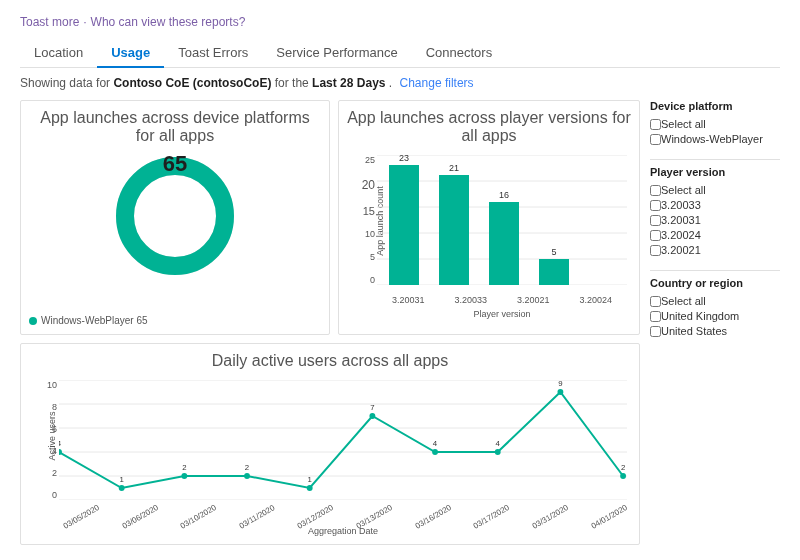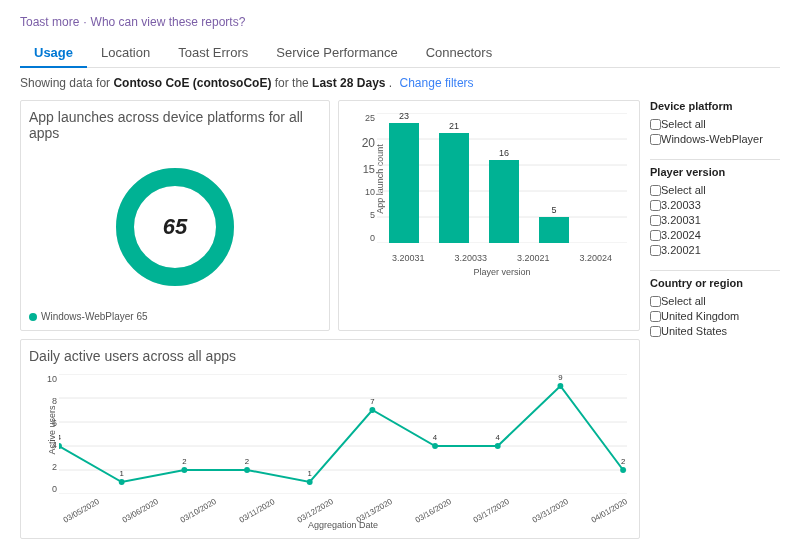--- a/index.html
+++ b/index.html
@@ -18,25 +18,25 @@
     .filter-bar { font-size: 12px; color: #555; margin-bottom: 10px; }
     .filter-bar strong { font-weight: 600; color: #1f1f1f; }
     .filter-bar a { color: #3b82f6; text-decoration: none; margin-left: 4px; }
 
     .main-layout { display: flex; gap: 10px; }
     .charts-area { flex: 1; display: flex; flex-direction: column; gap: 8px; }
     .top-charts { display: flex; gap: 8px; }
     .sidebar { width: 130px; flex-shrink: 0; }
 
     .chart-card { border: 1px solid #e0e0e0; border-radius: 2px; padding: 8px; background: #fff; }
-    .chart-card-title { font-size: 14px; color: #555; margin-bottom: 6px; }
+    .chart-card-title { font-size: 16px; color: #555; margin-bottom: 6px; text-align: center; }
 
     
     .donut-card { width: 310px; flex-shrink: 0; }
-    .donut-container { display: flex; flex-direction: column; align-items: center; justify-content: center; height: 160px; position: relative; font-style: italic; }
+    .donut-container { display: flex; flex-direction: column; align-items: center; height: 160px; position: relative; }
     .donut-svg { width: 130px; height: 130px; }
     .donut-center-text { position: absolute; font-size: 22px; font-weight: 600; color: #1f1f1f; text-align: center; }
     .donut-legend { font-size: 10px; color: #555; margin-top: 4px; display: flex; align-items: center; gap: 4px; }
     .legend-dot { width: 8px; height: 8px; background: #00b294; border-radius: 50%; display: inline-block; }
 
     
     .bar-card { flex: 1; }
 
     
     .line-card { min-height: 170px; }
@@ -55,22 +55,22 @@
 
   <div>
     <div class="page-subtitle">
       <a href="#">Toast more</a>
       <span>·</span>
       <a href="#">Who can view these reports?</a>
     </div>
   </div>
 
   <div class="tabs">
+    <div class="tab">Location</div>
     <div class="tab active">Usage</div>
-    <div class="tab">Location</div>
     <div class="tab">Toast Errors</div>
     <div class="tab">Service Performance</div>
     <div class="tab">Connectors</div>
   </div>
 
   <div class="filter-bar">
     <span>Showing data for</span>
     <strong>Contoso CoE (contosoCoE)</strong>
     <span>for the</span>
     <strong>Last 28 Days</strong>
@@ -95,20 +95,21 @@
             </svg>
             <div class="donut-center-text">65</div>
           </div>
           <div class="donut-legend">
             <span class="legend-dot"></span>
             <span>Windows-WebPlayer 65</span>
           </div>
         </div>
 
         <div class="chart-card bar-card">
+          <div class="chart-card-title">App launches across player versions for all apps</div>
           <div style="position:relative; height:170px; padding-left:32px;">
             <span style="position:absolute;left:-2px;top:65px;font-size:9px;color:#555;transform:rotate(-90deg);transform-origin:center;white-space:nowrap;">App launch count</span>
 
             <div style="position:absolute;left:0;top:4px;height:130px;width:28px;display:flex;flex-direction:column;justify-content:space-between;align-items:flex-end;">
               <span style="font-size:9px;color:#555;">25</span>
               <span style="font-size:12px;color:#555;">20</span>
               <span style="font-size:11px;color:#555;">15</span>
               <span style="font-size:9px;color:#555;">10</span>
               <span style="font-size:9px;color:#555;">5</span>
               <span style="font-size:9px;color:#555;">0</span>

